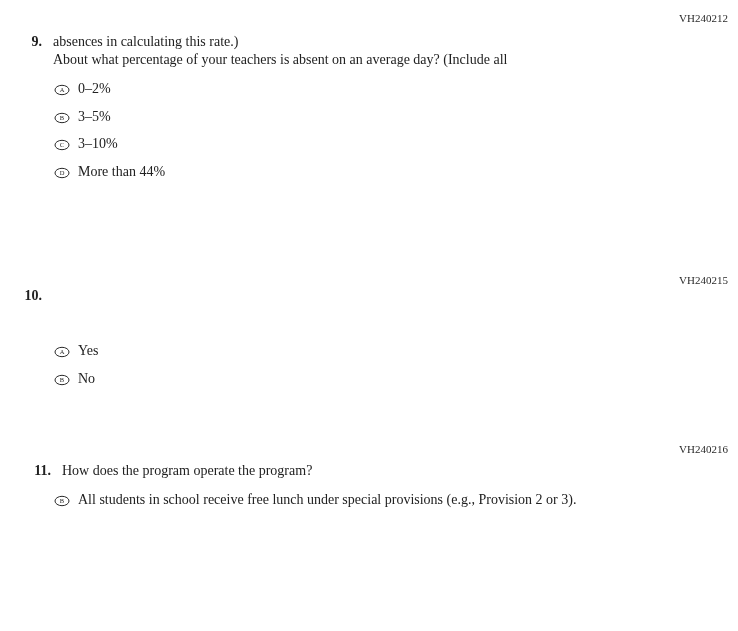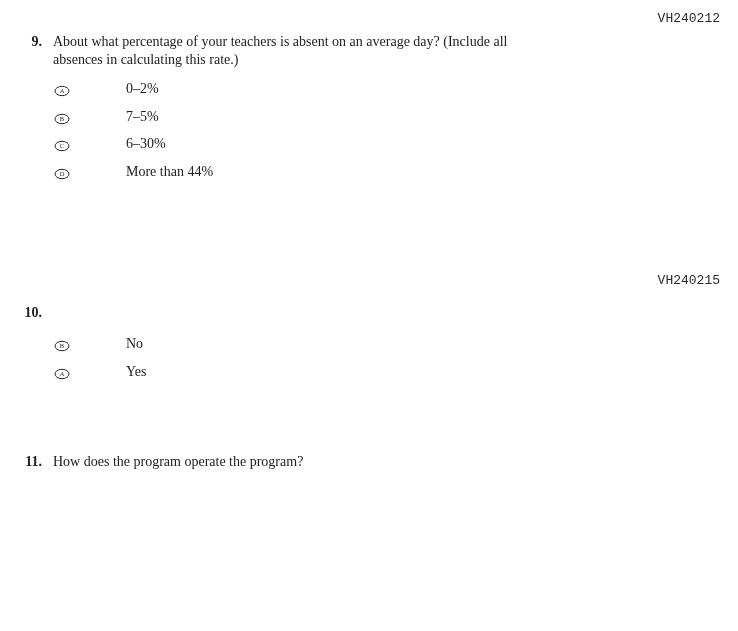--- a/index.html
+++ b/index.html
@@ -17,25 +17,24 @@
     font-size: 14px;
     overflow: hidden;
   }
   .section {
     position: absolute;
     left: 0;
     right: 0;
   }
   .code {
     text-align: right;
-    padding-right: 18px;
-    font-size: 13px;
+    padding-right: 10px;
+    font-size: 11px;
     line-height: 9px;
     color: #2a2a2a;
-    font-family: Liberation Mono, monospace;
   }
   .question {
     display: flex;
     align-items: flex-start;
   }
   .qnum {
     width: 42px;
     text-align: right;
     font-weight: 700;
     line-height: 18px;
@@ -47,23 +46,22 @@
   }
   .line {
     white-space: nowrap;
     line-height: 18px;
   }
   .options {
     margin-left: 54px;
   }
   .option {
     display: flex;
-    align-items: center;
+    align-items: flex-start;
     margin-bottom: 9.5px;
-    gap: 48px;
   }
   .bubble {
     flex: 0 0 16px;
     margin-top: 4px;
     margin-right: 8px;
   }
   .oval-shape {
     fill: none;
     stroke: #2a2a2a;
     stroke-width: 1;
@@ -75,66 +73,66 @@
     text-anchor: middle;
   }
   .opt-text {
     line-height: 18px;
   }
   
   #s9 { top: 14px; }
   #s9 .question { margin-top: 10px; }
   #s9 .options  { margin-top: 11px; }
   #s10 { top: 276px; }
-  #s10 .question { margin-top: 19px; }
+  #s10 .question { margin-top: 2px; flex-direction: column; }
   #s10 .options  { margin-top: 13px; }
   #s11 { top: 445px; }
-  #s11 .question { margin-top: 8px; }
+  #s11 .question { margin-top: 8px; margin-left: 9px; }
   #s11 .options  { margin-top: 11px; }
 </style>
 </head>
 <body>
 
 <div class="page">
 
   <div class="section" id="s9">
     <div class="code">VH240212</div>
     <div class="question">
       <div class="qnum">9.</div>
       <div class="qtext">
+        <div class="line">absences in calculating this rate.)</div>
         <div class="line">About what percentage of your teachers is absent on an average day? (Include all</div>
-        <div class="line">absences in calculating this rate.)</div>
       </div>
     </div>
     <div class="options">
       <div class="option">
         <svg class="bubble" width="16" height="12" viewBox="0 0 16 12">
           <ellipse class="oval-shape" cx="8" cy="6" rx="7" ry="4.7"></ellipse>
           <text class="oval-letter" x="8" y="8.2">A</text>
         </svg>
         <div class="opt-text">
           <div class="line">0–2%</div>
         </div>
       </div>
       <div class="option">
         <svg class="bubble" width="16" height="12" viewBox="0 0 16 12">
           <ellipse class="oval-shape" cx="8" cy="6" rx="7" ry="4.7"></ellipse>
           <text class="oval-letter" x="8" y="8.2">B</text>
         </svg>
         <div class="opt-text">
-          <div class="line">7–5%</div>
+          <div class="line">3–5%</div>
         </div>
       </div>
       <div class="option">
         <svg class="bubble" width="16" height="12" viewBox="0 0 16 12">
           <ellipse class="oval-shape" cx="8" cy="6" rx="7" ry="4.7"></ellipse>
           <text class="oval-letter" x="8" y="8.2">C</text>
         </svg>
         <div class="opt-text">
-          <div class="line">6–30%</div>
+          <div class="line">3–10%</div>
         </div>
       </div>
       <div class="option">
         <svg class="bubble" width="16" height="12" viewBox="0 0 16 12">
           <ellipse class="oval-shape" cx="8" cy="6" rx="7" ry="4.7"></ellipse>
           <text class="oval-letter" x="8" y="8.2">D</text>
         </svg>
         <div class="opt-text">
           <div class="line">More than 44%</div>
         </div>
@@ -144,42 +142,52 @@
 
   <div class="section" id="s10">
     <div class="code">VH240215</div>
     <div class="question">
       <div class="qnum">10.</div>
     </div>
     <div class="options">
       <div class="option">
         <svg class="bubble" width="16" height="12" viewBox="0 0 16 12">
           <ellipse class="oval-shape" cx="8" cy="6" rx="7" ry="4.7"></ellipse>
+          <text class="oval-letter" x="8" y="8.2">A</text>
+        </svg>
+        <div class="opt-text">
+          <div class="line">Yes</div>
+        </div>
+      </div>
+      <div class="option">
+        <svg class="bubble" width="16" height="12" viewBox="0 0 16 12">
+          <ellipse class="oval-shape" cx="8" cy="6" rx="7" ry="4.7"></ellipse>
           <text class="oval-letter" x="8" y="8.2">B</text>
         </svg>
         <div class="opt-text">
           <div class="line">No</div>
         </div>
       </div>
-      <div class="option">
-        <svg class="bubble" width="16" height="12" viewBox="0 0 16 12">
-          <ellipse class="oval-shape" cx="8" cy="6" rx="7" ry="4.7"></ellipse>
-          <text class="oval-letter" x="8" y="8.2">A</text>
-        </svg>
-        <div class="opt-text">
-          <div class="line">Yes</div>
-        </div>
-      </div>
     </div>
   </div>
 
   <div class="section" id="s11">
+    <div class="code">VH240216</div>
     <div class="question">
       <div class="qnum">11.</div>
       <div class="qtext">
         <div class="line">How does the program operate the program?</div>
       </div>
     </div>
     <div class="options">
+      <div class="option">
+        <svg class="bubble" width="16" height="12" viewBox="0 0 16 12">
+          <ellipse class="oval-shape" cx="8" cy="6" rx="7" ry="4.7"></ellipse>
+          <text class="oval-letter" x="8" y="8.2">B</text>
+        </svg>
+        <div class="opt-text">
+          <div class="line">All students in school receive free lunch under special provisions (e.g., Provision 2 or 3).</div>
+        </div>
+      </div>
     </div>
   </div>
 
 </div>
 
 </body></html>

